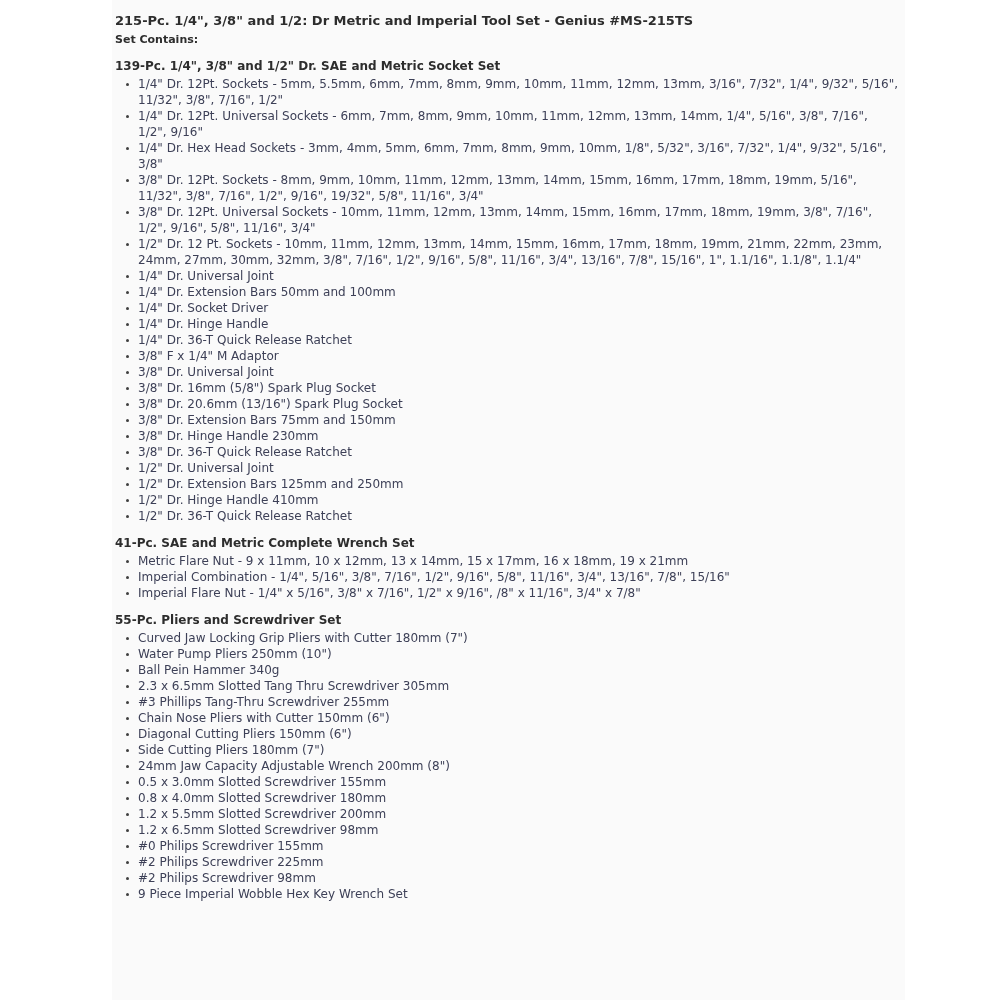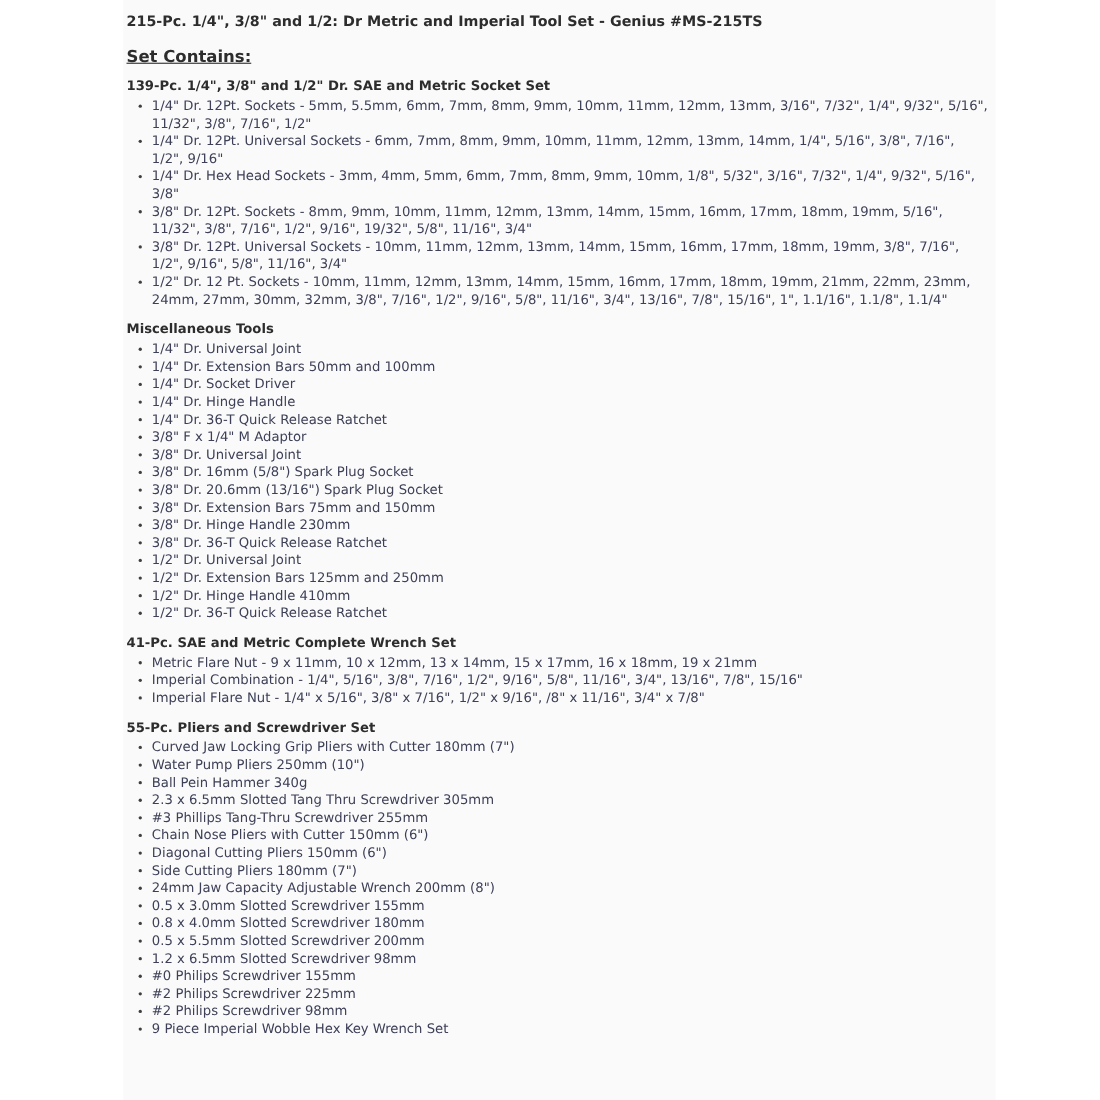--- a/index.html
+++ b/index.html
@@ -34,26 +34,25 @@
     padding:12px 6px 18px 3px;
   }
   h1.title{
     font-size:13px;
     line-height:17px;
     font-weight:bold;
     color:var(--heading-text);
     margin:0;
   }
   h2.subtitle{
-    font-size:15px;
+    font-size:11px;
     line-height:15px;
     font-weight:bold;
     color:var(--heading-text);
-    margin:15px 0 0 0;
-    text-decoration:underline;
+    margin:3px 0 0 0;
   }
   h3.section-heading{
     font-size:12px;
     line-height:16px;
     font-weight:bold;
     color:var(--heading-text);
     margin:11px 0 2px 0;
   }
   ul.item-list{
     list-style:none;
@@ -87,21 +86,20 @@
     <div id="sections">
         <h3 class="section-heading">139-Pc. 1/4", 3/8" and 1/2" Dr. SAE and Metric Socket Set</h3>
         <ul class="item-list">
           <li>1/4" Dr. 12Pt. Sockets - 5mm, 5.5mm, 6mm, 7mm, 8mm, 9mm, 10mm, 11mm, 12mm, 13mm, 3/16", 7/32", 1/4", 9/32", 5/16", 11/32", 3/8", 7/16", 1/2"</li>
           <li>1/4" Dr. 12Pt. Universal Sockets - 6mm, 7mm, 8mm, 9mm, 10mm, 11mm, 12mm, 13mm, 14mm, 1/4", 5/16", 3/8", 7/16", 1/2", 9/16"</li>
           <li>1/4" Dr. Hex Head Sockets - 3mm, 4mm, 5mm, 6mm, 7mm, 8mm, 9mm, 10mm, 1/8", 5/32", 3/16", 7/32", 1/4", 9/32", 5/16", 3/8"</li>
           <li>3/8" Dr. 12Pt. Sockets - 8mm, 9mm, 10mm, 11mm, 12mm, 13mm, 14mm, 15mm, 16mm, 17mm, 18mm, 19mm, 5/16", 11/32", 3/8", 7/16", 1/2", 9/16", 19/32", 5/8", 11/16", 3/4"</li>
           <li>3/8" Dr. 12Pt. Universal Sockets - 10mm, 11mm, 12mm, 13mm, 14mm, 15mm, 16mm, 17mm, 18mm, 19mm, 3/8", 7/16", 1/2", 9/16", 5/8", 11/16", 3/4"</li>
           <li>1/2" Dr. 12 Pt. Sockets - 10mm, 11mm, 12mm, 13mm, 14mm, 15mm, 16mm, 17mm, 18mm, 19mm, 21mm, 22mm, 23mm, 24mm, 27mm, 30mm, 32mm, 3/8", 7/16", 1/2", 9/16", 5/8", 11/16", 3/4", 13/16", 7/8", 15/16", 1", 1.1/16", 1.1/8", 1.1/4"</li>
         </ul>
-        <h3 class="section-heading">Miscellaneous Tools</h3>
         <ul class="item-list">
           <li>1/4" Dr. Universal Joint</li>
           <li>1/4" Dr. Extension Bars 50mm and 100mm</li>
           <li>1/4" Dr. Socket Driver</li>
           <li>1/4" Dr. Hinge Handle</li>
           <li>1/4" Dr. 36-T Quick Release Ratchet</li>
           <li>3/8" F x 1/4" M Adaptor</li>
           <li>3/8" Dr. Universal Joint</li>
           <li>3/8" Dr. 16mm (5/8") Spark Plug Socket</li>
           <li>3/8" Dr. 20.6mm (13/16") Spark Plug Socket</li>
@@ -125,21 +123,21 @@
           <li>Water Pump Pliers 250mm (10")</li>
           <li>Ball Pein Hammer 340g</li>
           <li>2.3 x 6.5mm Slotted Tang Thru Screwdriver 305mm</li>
           <li>#3 Phillips Tang-Thru Screwdriver 255mm</li>
           <li>Chain Nose Pliers with Cutter 150mm (6")</li>
           <li>Diagonal Cutting Pliers 150mm (6")</li>
           <li>Side Cutting Pliers 180mm (7")</li>
           <li>24mm Jaw Capacity Adjustable Wrench 200mm (8")</li>
           <li>0.5 x 3.0mm Slotted Screwdriver 155mm</li>
           <li>0.8 x 4.0mm Slotted Screwdriver 180mm</li>
-          <li>0.5 x 5.5mm Slotted Screwdriver 200mm</li>
+          <li>1.2 x 5.5mm Slotted Screwdriver 200mm</li>
           <li>1.2 x 6.5mm Slotted Screwdriver 98mm</li>
           <li>#0 Philips Screwdriver 155mm</li>
           <li>#2 Philips Screwdriver 225mm</li>
           <li>#2 Philips Screwdriver 98mm</li>
           <li>9 Piece Imperial Wobble Hex Key Wrench Set</li>
         </ul>
       </div>
 
   </div>
 </div>

